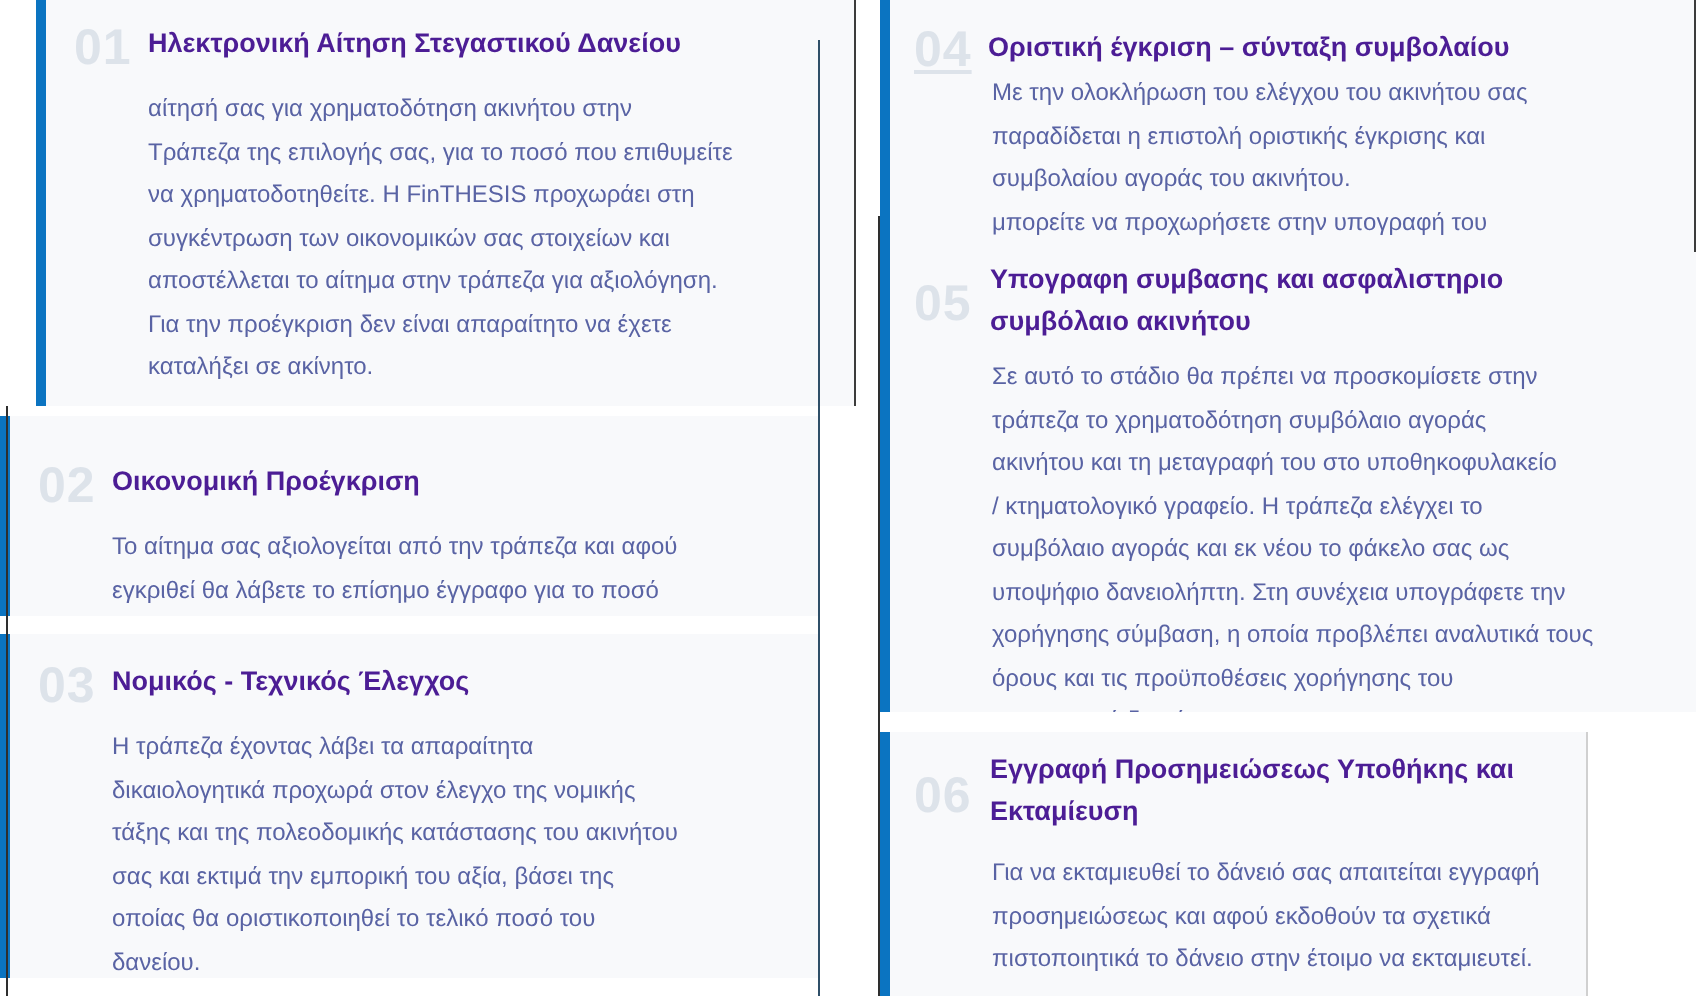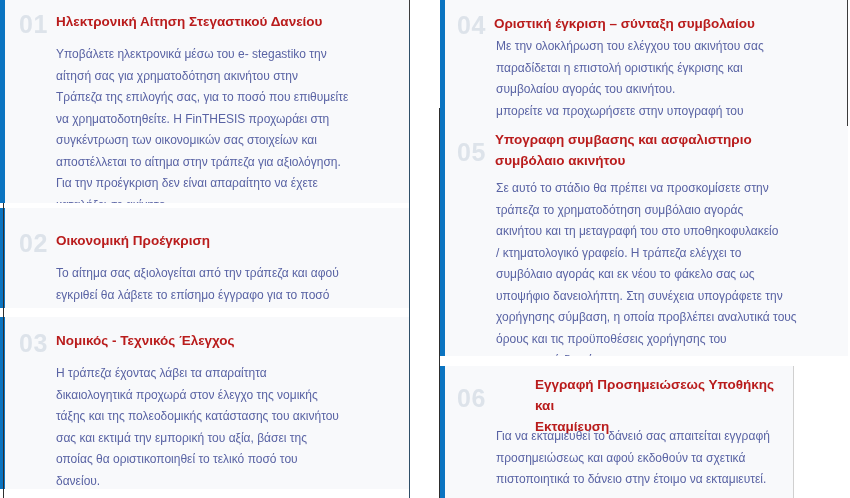--- a/index.html
+++ b/index.html
@@ -16,39 +16,38 @@
     position:absolute; left:0; top:0; bottom:0; width:5px; background:#0b74c1;
   }
   .card .edge-r {
     position:absolute; right:0; top:0; bottom:0; width:1px; background:#3c3c3c;
   }
   .num {
     position:absolute; font-size:25px; font-weight:bold; color:#dde3ea;
     letter-spacing:0.5px; line-height:1;
   }
   .title {
-    position:absolute; font-size:13.5px; font-weight:bold; color:#b91c1c;
+    position:absolute; font-size:13.5px; font-weight:bold; color:#4c1d95;
     line-height:21px;
   }
   .body {
     position:absolute; font-size:12px; color:#5963a4; line-height:21.5px;
   }
   .body p { margin:0; white-space:nowrap; }
   .gap-line { position:absolute; background:#2e2e2e; }
 </style>
 </head>
 <body>
 
-<div class="card" style="left:0; top:0; width:410px; height:203px;">
+<div class="card" style="left:18px; top:0; width:410px; height:203px;">
   <div class="bar"></div>
   <div class="edge-r"></div>
   <div class="num" style="left:19px; top:12px;">01</div>
   <div class="title" style="left:56px; top:11px;">Ηλεκτρονική Αίτηση Στεγαστικού Δανείου</div>
   <div class="body" style="left:56px; top:44px;">
-    <p>Υποβάλετε ηλεκτρονικά μέσω του e- stegastiko  την</p>
     <p>αίτησή σας  για χρηματοδότηση ακινήτου στην</p>
     <p>Τράπεζα της επιλογής σας, για το ποσό που επιθυμείτε</p>
     <p>να χρηματοδοτηθείτε. Η FinTHESIS προχωράει στη</p>
     <p>συγκέντρωση των οικονομικών σας στοιχείων και</p>
     <p>αποστέλλεται το αίτημα στην τράπεζα για αξιολόγηση.</p>
     <p>Για την  προέγκριση δεν είναι απαραίτητο να έχετε</p>
     <p>καταλήξει σε ακίνητο.</p>
   </div>
 </div>
 
@@ -73,21 +72,21 @@
     <p>τάξης και της πολεοδομικής κατάστασης του ακινήτου</p>
     <p>σας και εκτιμά την εμπορική  του αξία, βάσει της</p>
     <p>οποίας θα οριστικοποιηθεί το τελικό ποσό του</p>
     <p>δανείου.</p>
   </div>
 </div>
 
 <div class="card" style="left:440px; top:0; width:408px; height:126px;">
   <div class="bar"></div>
   <div class="edge-r"></div>
-  <div class="num" style="left:17px; top:13px;">04</div>
+  <div class="num" style="left:17px; top:13px;text-decoration:underline;">04</div>
   <div class="title" style="left:54px; top:13px;">Οριστική έγκριση – σύνταξη συμβολαίου</div>
   <div class="body" style="left:56px; top:36px;">
     <p>Με την ολοκλήρωση του ελέγχου του ακινήτου σας</p>
     <p>παραδίδεται  η επιστολή οριστικής έγκρισης και</p>
     <p>συμβολαίου αγοράς του ακινήτου.</p>
     <p>μπορείτε να προχωρήσετε στην υπογραφή του</p>
   </div>
 </div>
 
 <div class="card" style="left:440px; top:126px; width:408px; height:230px;">
@@ -107,21 +106,21 @@
     <p>χορήγησης σύμβαση, η οποία προβλέπει αναλυτικά τους</p>
     <p>όρους και τις προϋποθέσεις χορήγησης του</p>
     <p>στεγαστικού δανείου.</p>
   </div>
 </div>
 
 <div class="card" style="left:440px; top:366px; width:354px; height:132px;">
   <div class="bar"></div>
   <div class="edge-r" style="background:#d0d0d0;"></div>
   <div class="num" style="left:17px; top:20px;">06</div>
-  <div class="title" style="left:55px; top:8px;margin-left:40px;">
+  <div class="title" style="left:55px; top:8px;">
     <div>Εγγραφή Προσημειώσεως Υποθήκης και</div>
     <div>Εκταμίευση</div>
   </div>
   <div class="body" style="left:56px; top:60px;">
     <p>Για να εκταμιευθεί το δάνειό σας απαιτείται εγγραφή</p>
     <p>προσημειώσεως και αφού εκδοθούν τα σχετικά</p>
     <p>πιστοποιητικά το δάνειο στην έτοιμο να εκταμιευτεί.</p>
   </div>
 </div>
 

